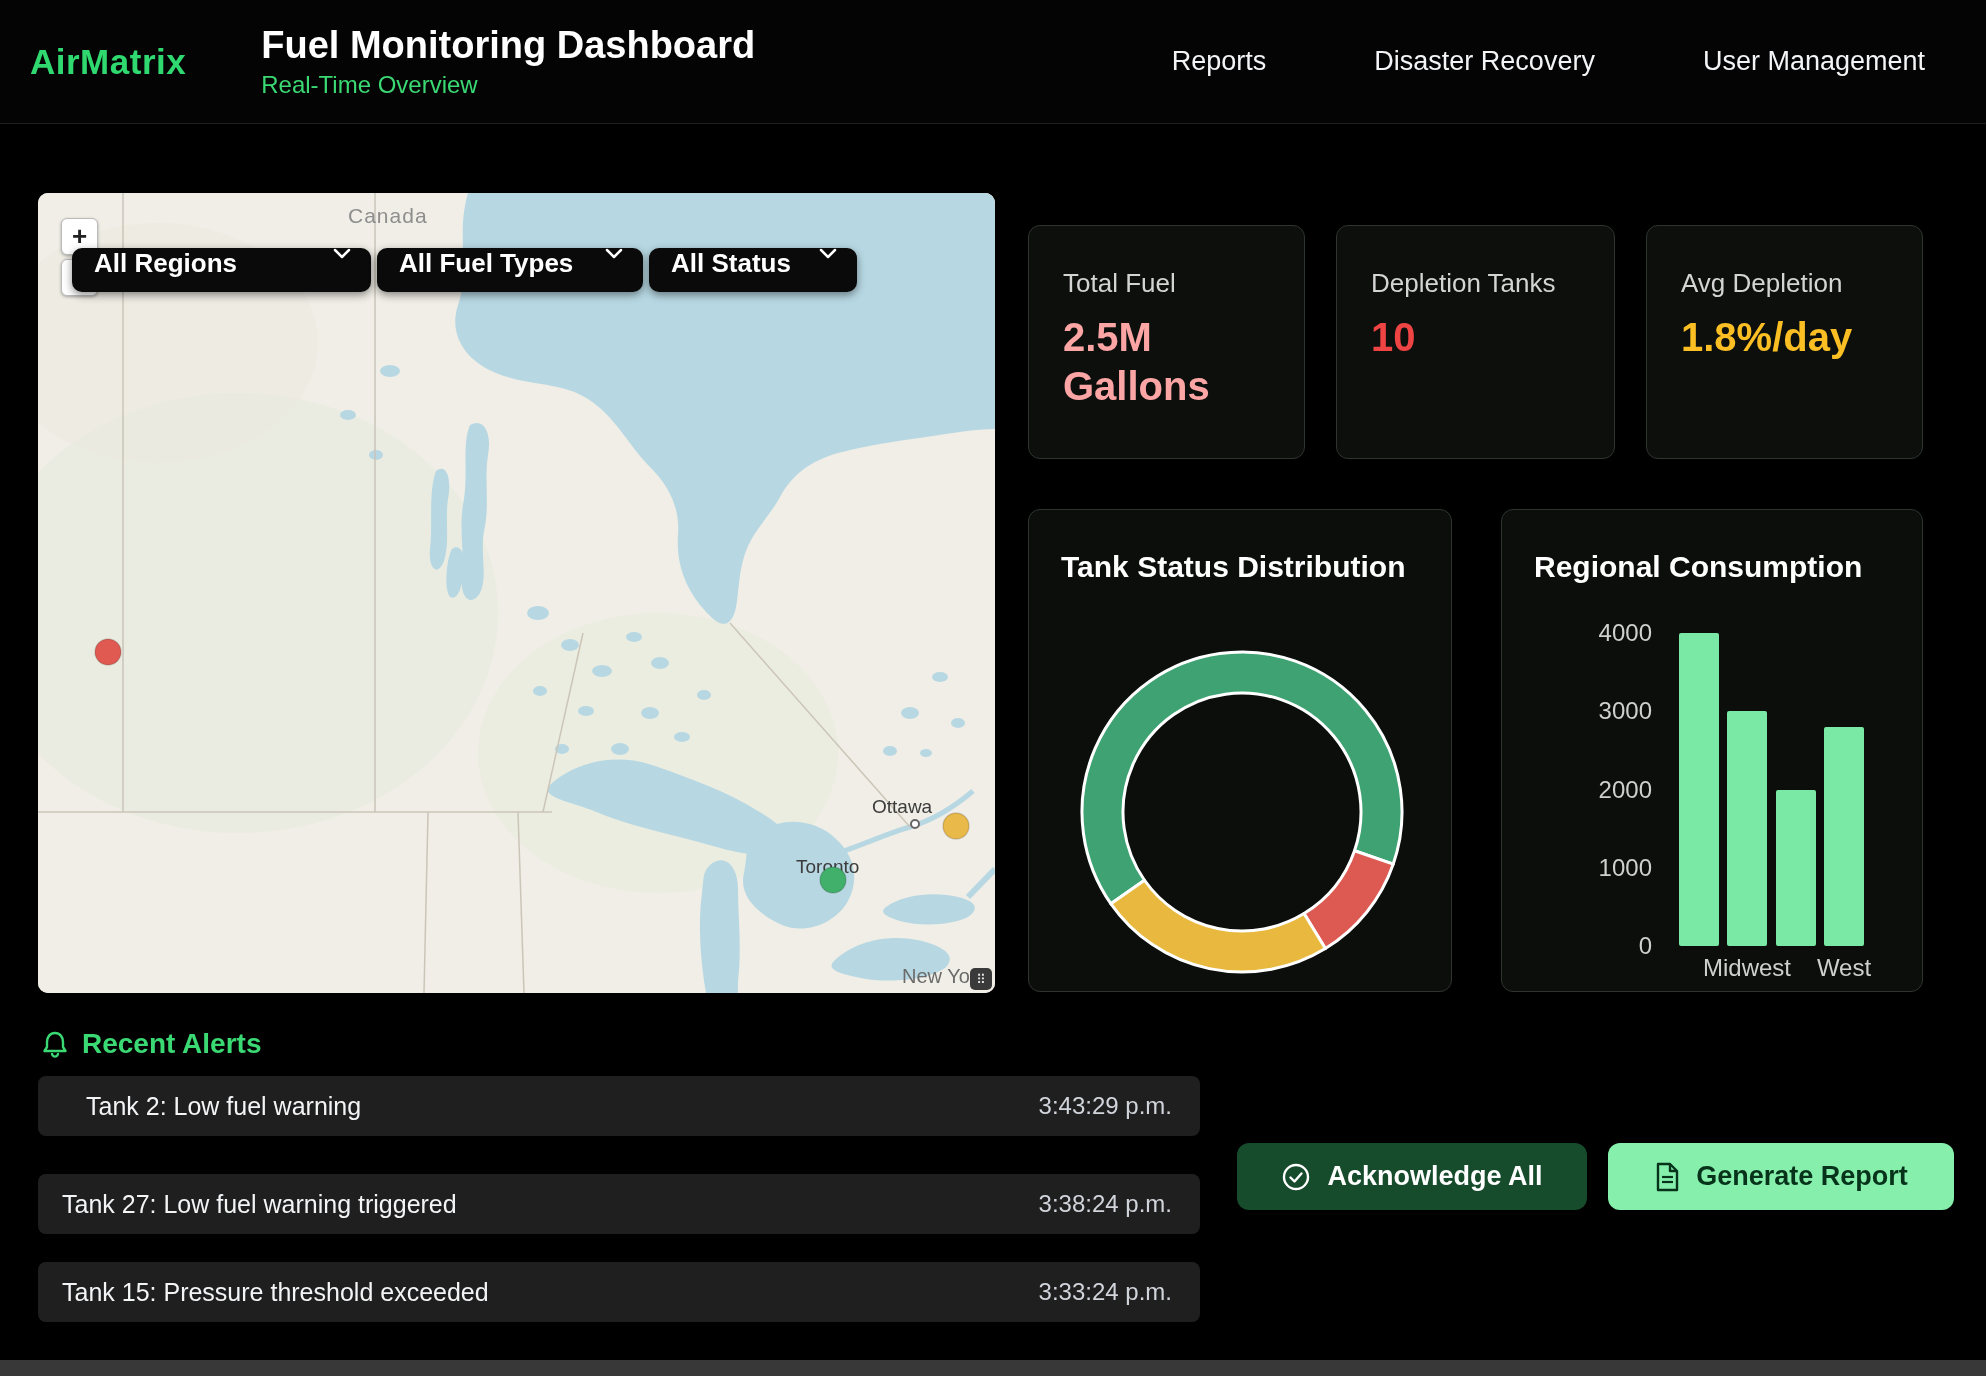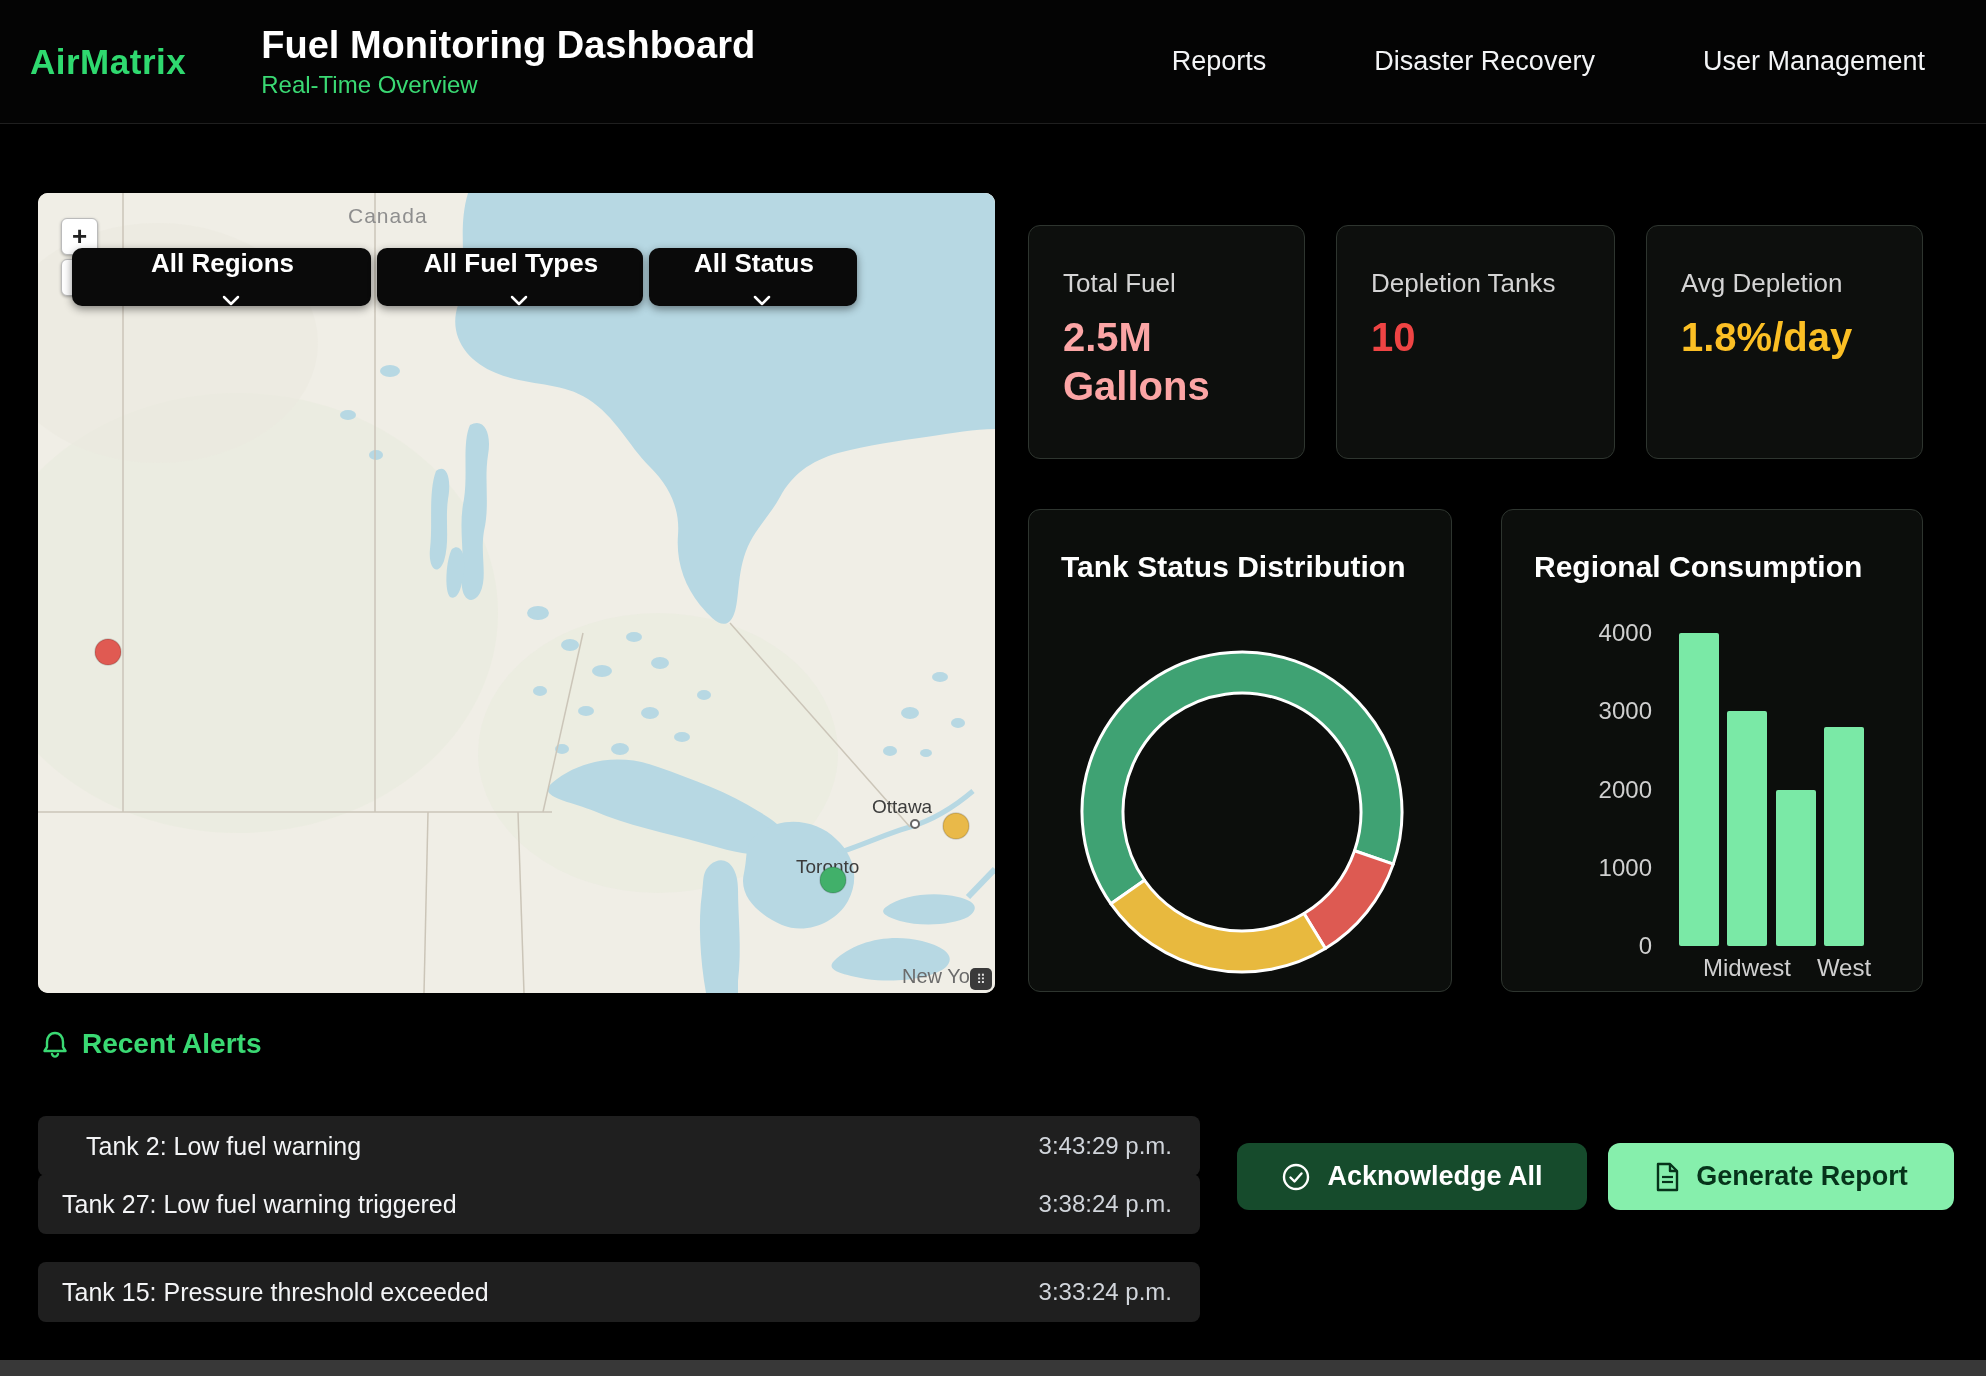--- a/index.html
+++ b/index.html
@@ -22,23 +22,23 @@
   .map-panel { position:absolute; left:38px; top:193px; width:957px; height:800px;
                border-radius:10px; overflow:hidden; background:#f0eee6; }
   .map-svg { position:absolute; left:0; top:0; }
   .zoom-btn { position:absolute; left:23px; width:37px; height:37px; background:#fff;
               border:1px solid #bbb; border-radius:6px; color:#222; font-size:26px; font-weight:bold;
               display:flex; align-items:center; justify-content:center; cursor:pointer;
               box-shadow:0 1px 3px rgba(0,0,0,.3); }
   .zoom-in { top:25px; }
   .zoom-out { top:66px; }
   .filters { position:absolute; left:34px; top:55px; display:flex; gap:6px; }
-  .filter { height:58px; background:#0a0a0a; border-radius:10px; color:#fff; font-size:26px;
-            font-weight:bold; display:flex; align-items:center; justify-content:space-between;
-            padding:0 20px 0 22px; cursor:pointer; box-shadow:0 3px 8px rgba(0,0,0,.45);flex-direction:column; }
+  .filter { height:44px; background:#0a0a0a; border-radius:10px; color:#fff; font-size:26px;
+            font-weight:bold; display:flex; align-items:flex-start; justify-content:space-between;
+            padding:0 20px 0 22px; cursor:pointer; box-shadow:0 3px 8px rgba(0,0,0,.45); }
   .filter.f1 { width:299px; }
   .filter.f2 { width:266px; }
   .filter.f3 { width:208px; }
   .chevron { width:18px; height:11px; margin-left:16px; flex:none; }
   .drag-handle { position:absolute; right:3px; bottom:3px; width:22px; height:22px; background:#3a3a3a;
                  border-radius:5px; color:#e5e5e5; font-size:13px; display:flex; align-items:center;
                  justify-content:center; cursor:grab; }
 
   
   .stat-card { position:absolute; top:225px; height:234px; background:#0d0f0d;
@@ -60,21 +60,21 @@
   .ytick { position:absolute; left:20px; width:130px; text-align:right; font-size:24px; color:#cfcfcf; }
   .bar { position:absolute; border-radius:2px; }
   .xtick { position:absolute; width:140px; text-align:center; font-size:24px; color:#cfcfcf; }
 
   
   .alerts-heading { position:absolute; left:42px; top:1028px; display:flex; align-items:center; gap:14px; }
   .alerts-heading-text { font-size:28px; font-weight:bold; color:#3ad973; }
   .alert-row { position:absolute; left:38px; width:1162px; height:60px; background:#1f1f1f;
                border-radius:8px; display:flex; align-items:center; justify-content:space-between;
                padding:0 28px 0 24px; }
-  .alert-row.r1 { top:1116px;padding-left:48px; } .alert-row.r2 { top:1174px; } .alert-row.r3 { top:1262px; }
+  .alert-row.r1 { top:1076px;padding-left:48px; } .alert-row.r2 { top:1174px; } .alert-row.r3 { top:1262px; }
   .alert-text { font-size:25px; color:#f3f4f6; }
   .alert-time { font-size:24px; color:#d1d5db; }
 
   
   .btn { position:absolute; top:1143px; height:67px; border-radius:12px; border:none;
          display:flex; align-items:center; justify-content:center; gap:16px;
          font-size:27px; font-weight:bold; cursor:pointer; font-family:inherit; }
   .btn-ack { left:1237px; width:350px; background:#164b2c; color:#fff; }
   .btn-gen { left:1608px; width:346px; background:#86efac; color:#06331a; }
 

